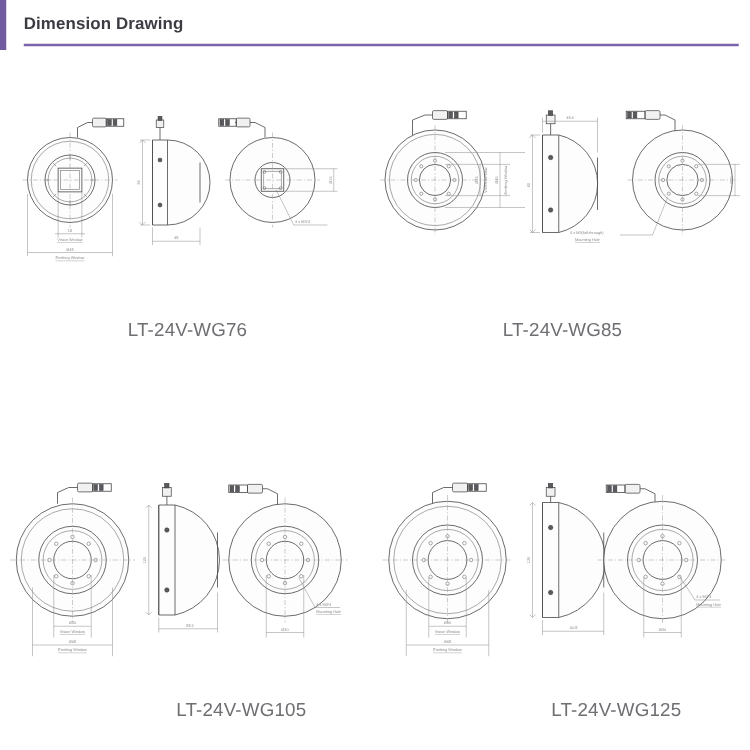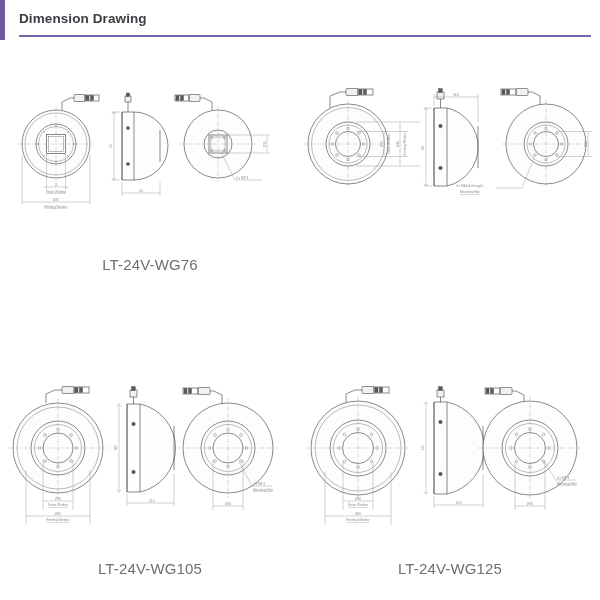--- a/index.html
+++ b/index.html
@@ -42,21 +42,21 @@
   .cell.c3{left:300px;top:330px;}
   .drawing-area{
     position:absolute;left:0;top:0;width:300px;height:180px;
   }
   .drawing-area svg{display:block;}
   .part-label{
     position:absolute;top:196px;left:0;width:300px;
     text-align:center;
     font-size:15px;color:#6e6e73;letter-spacing:.15px;
   }
-  .cell.c2 .part-label,.cell.c3 .part-label{top:190px;}
+  .cell.c2 .part-label,.cell.c3 .part-label{top:190px;padding-left:43px;}
 
   
   .ln{stroke:#4a4a4a;stroke-width:.65;fill:none;}
   .ln-lt{stroke:#777;stroke-width:.5;fill:none;}
   .dim{stroke:#8a8a8a;stroke-width:.4;fill:none;}
   .ctr{stroke:#9a9a9a;stroke-width:.4;fill:none;stroke-dasharray:4 1.6 1 1.6;}
   .fillbody{fill:#fdfdfd;stroke:#4a4a4a;stroke-width:.65;}
   .fillgrey{fill:#f1f1f1;stroke:#4a4a4a;stroke-width:.6;}
   .filldark{fill:#59595e;stroke:#3b3b3f;stroke-width:.4;}
   .dimtxt{font-family:"Liberation Sans",sans-serif;font-size:3.1px;fill:#8b8b8b;}
@@ -266,20 +266,21 @@
           <path class="dim" d="M258 71.5 L292 71.5"></path>
           <path class="dim" d="M258 96.5 L292 96.5"></path>
           <path class="dim" d="M288 71.5 L288 96.5"></path>
           <text class="dimtxt" x="286.5" y="84" text-anchor="middle" transform="rotate(-90 286.5 84)">Ø25</text>
           <path class="dim" d="M234 98 L222 128 L196 128"></path>
           <text class="notetxt" x="156" y="127">4 x M3(fall-through)</text>
           <text class="notetxt ul" x="160" y="133">Mounting Hole</text>
         </g>
       </svg>
     </div>
+    <div class="part-label">LT-24V-WG85</div>
   </div>
 
   <div class="cell c2">
     <div class="drawing-area">
       <svg viewBox="0 0 300 180" width="300" height="180">
         <g>
           <path class="ln" d="M46 33 L46 24 L55 20 L72 20"></path>
           <rect class="fillgrey" x="62" y="16.5" width="12" height="7" rx="1"></rect>
           <rect class="ln" x="74" y="17" width="15" height="6"></rect>
           <rect class="filldark" x="75" y="17.6" width="3" height="4.8"></rect>

